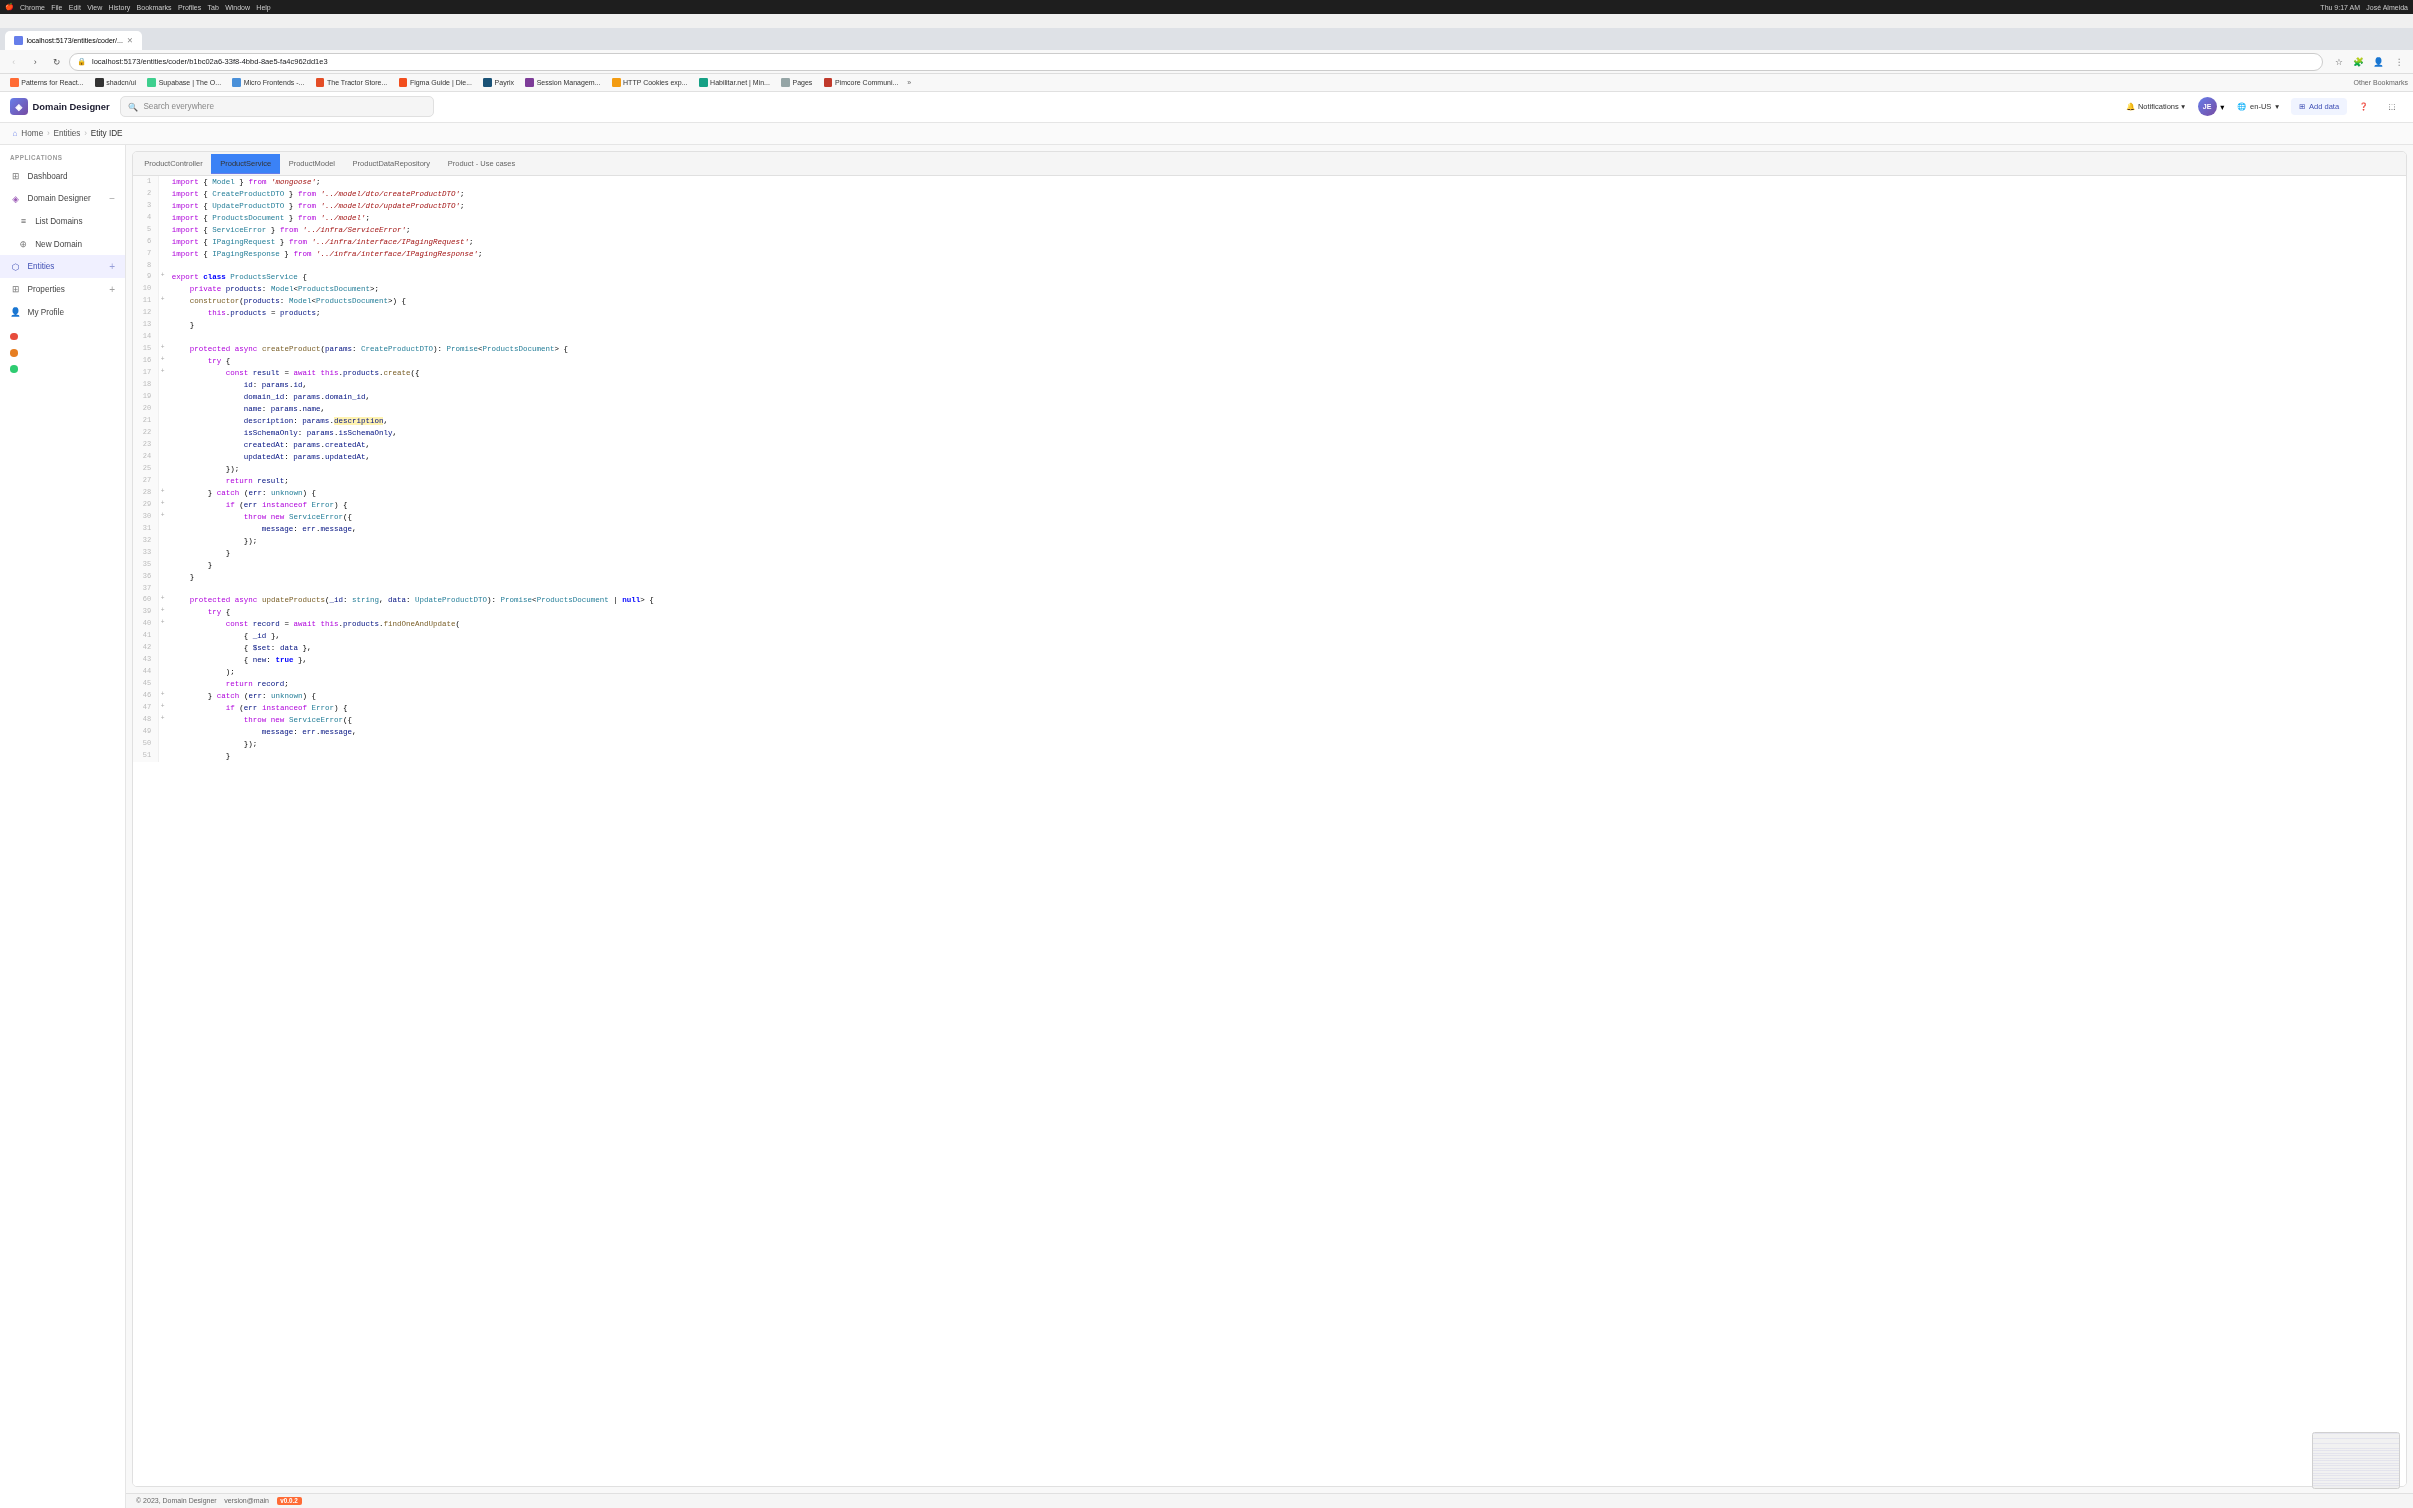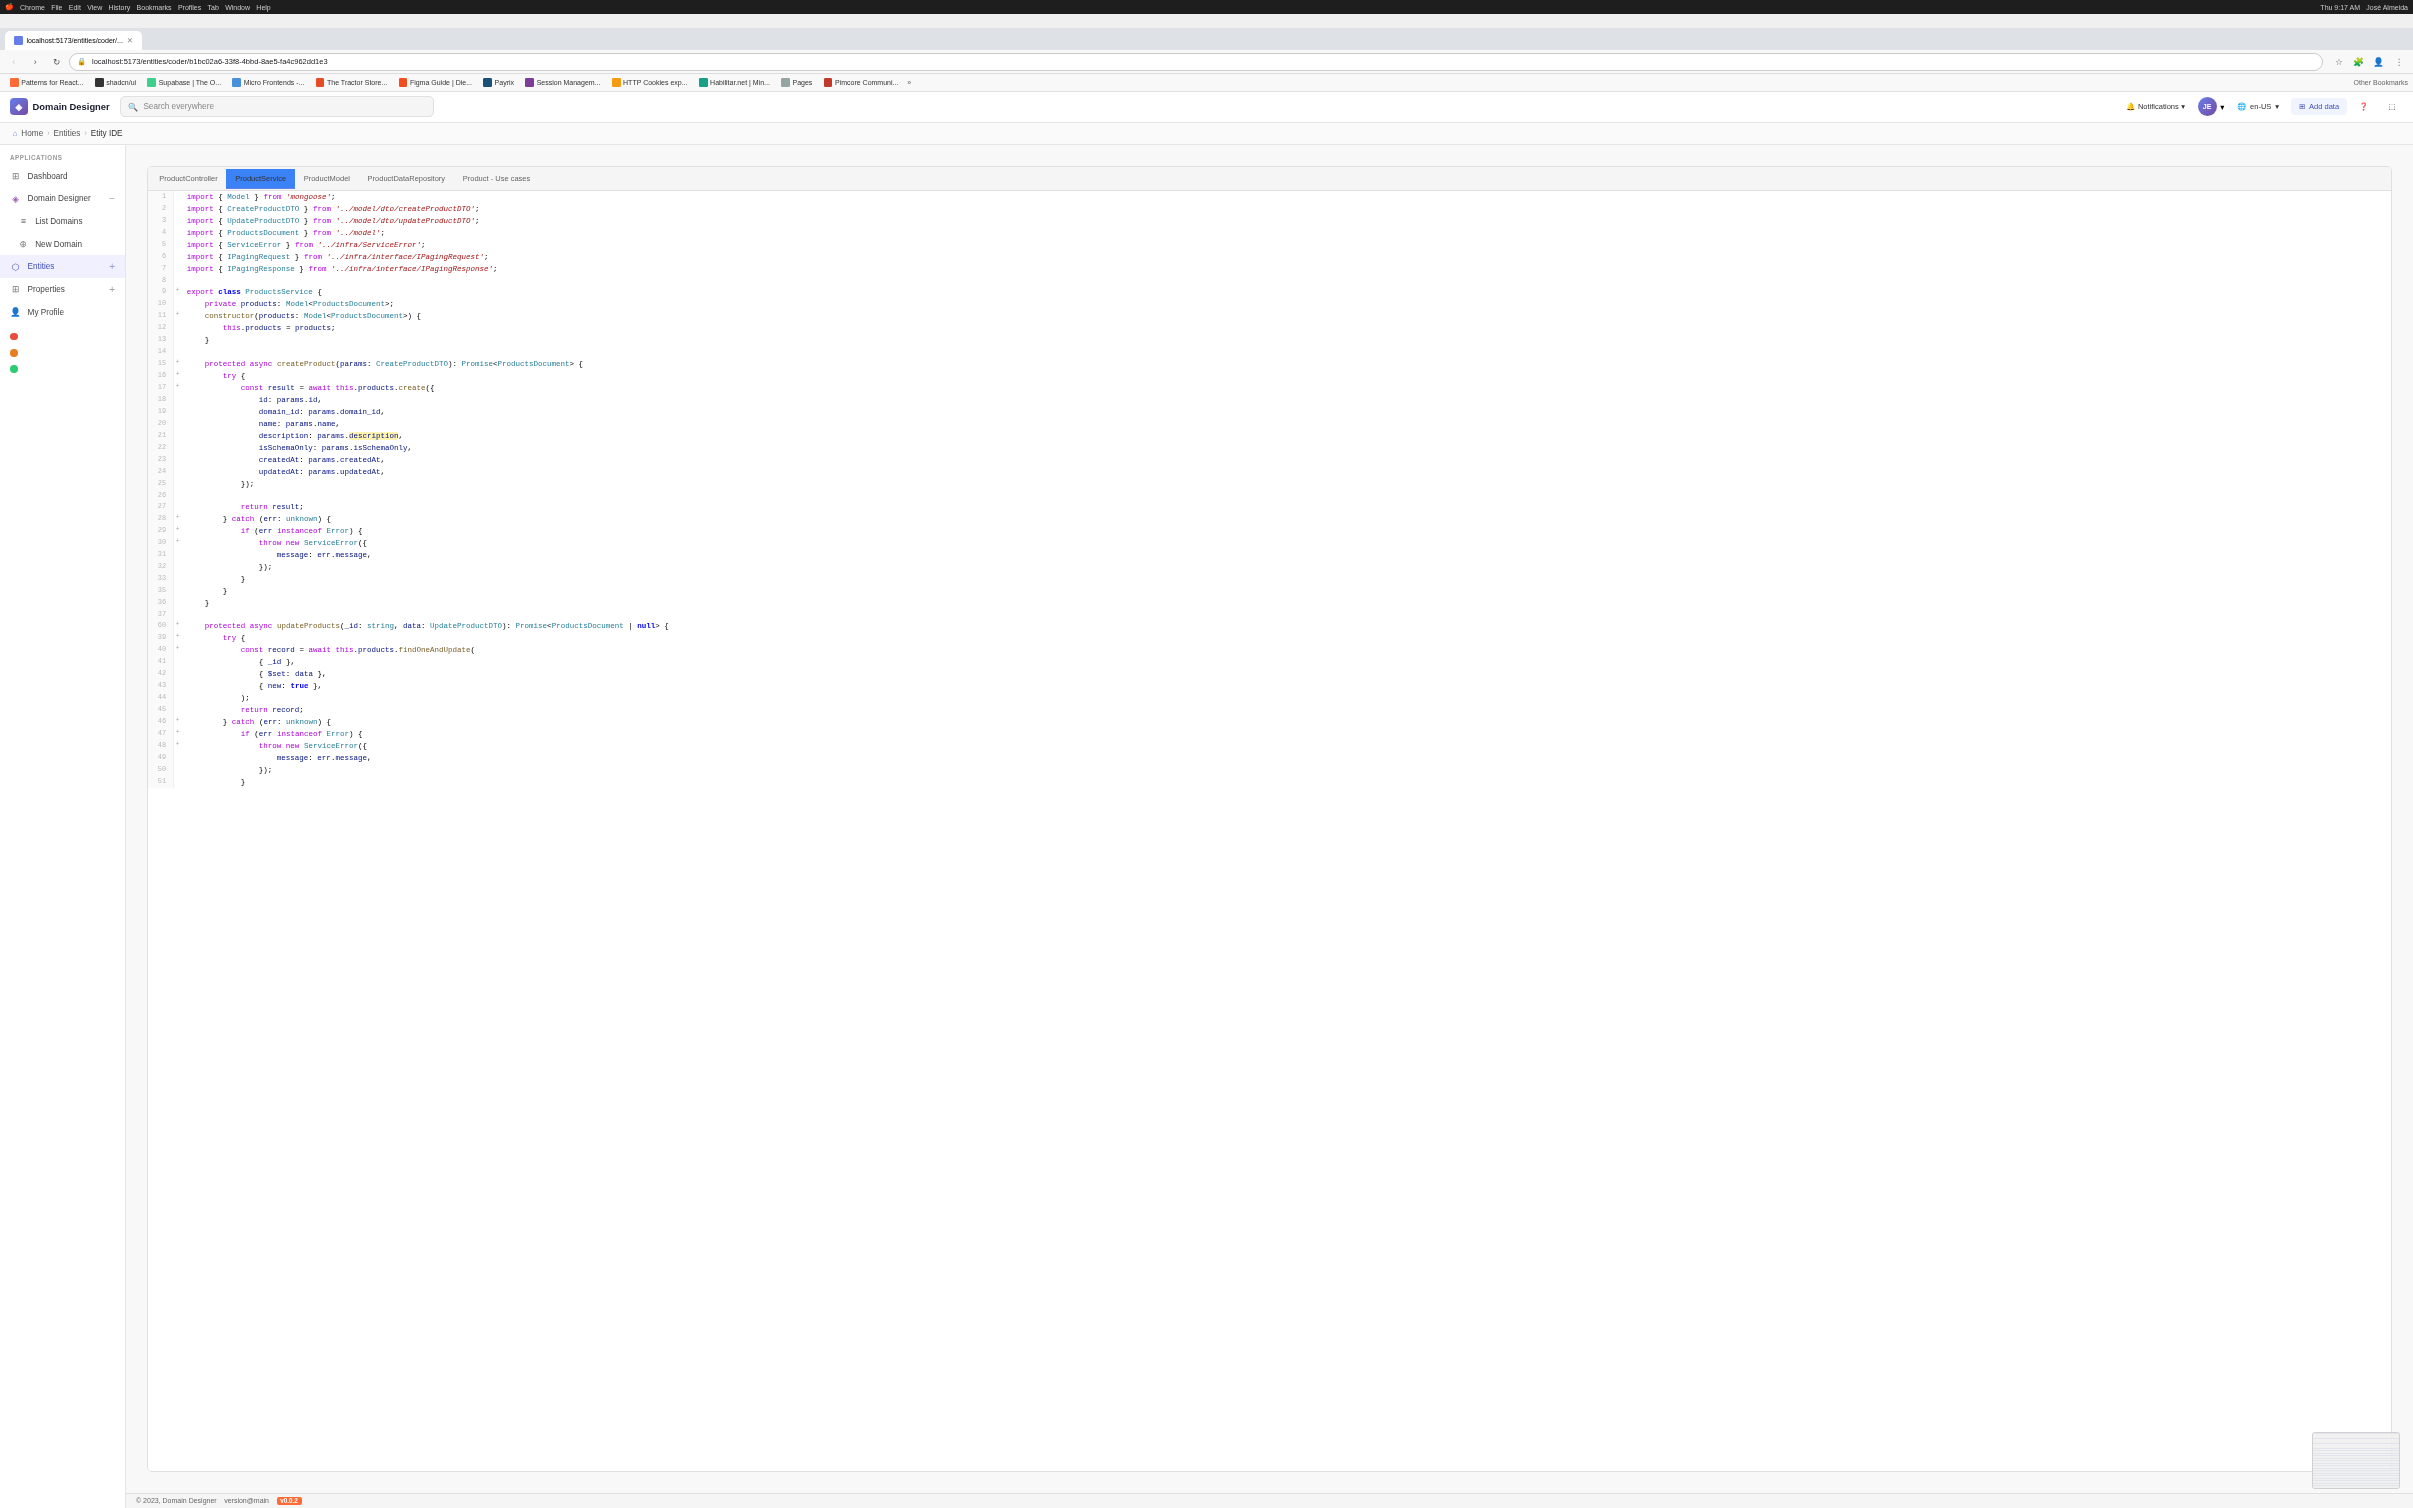--- a/index.html
+++ b/index.html
@@ -195,21 +195,21 @@
       display: flex;
       flex-direction: column;
       overflow: hidden;
       background: #f8f8f8;
     }
 
     
     .editor-wrapper {
       flex: 1;
       background: #fff;
-      margin: 21px;
+      margin: 6px;
       border-radius: 5px;
       border: 0.6px solid #e0e0e0;
       display: flex;
       flex-direction: column;
       overflow: hidden;
     }
     .editor-tabs {
       background: #f5f5f5;
       border-bottom: 0.6px solid #e0e0e0;
       display: flex;
@@ -664,25 +664,20 @@
                     <td class="line-num">24</td>
                       <td class="line-dot"></td>
                     <td class="line-code">                <span class="prop">updatedAt</span><span class="punct">:</span> <span class="var">params</span><span class="punct">.</span><span class="var">updatedAt</span><span class="punct">,</span></td>
                   </tr>
                   <tr>
                     <td class="line-num">25</td>
                       <td class="line-dot"></td>
                     <td class="line-code">            <span class="punct">});</span></td>
                   </tr>
                   <tr>
-                    <td class="line-num">26</td>
-                      <td class="line-dot"></td>
-                    <td class="line-code"></td>
-                  </tr>
-                  <tr>
                     <td class="line-num">27</td>
                       <td class="line-dot"></td>
                     <td class="line-code">            <span class="kw">return</span> <span class="var">result</span><span class="punct">;</span></td>
                   </tr>
                   <tr>
                     <td class="line-num">28</td>
                       <td class="line-dot" style="color:#aaa;">+</td>
                     <td class="line-code">        <span class="punct">}</span> <span class="kw">catch</span> <span class="punct">(</span><span class="var">err</span><span class="punct">:</span> <span class="type">unknown</span><span class="punct">)</span> <span class="punct">{</span></td>
                   </tr>
                   <tr>

